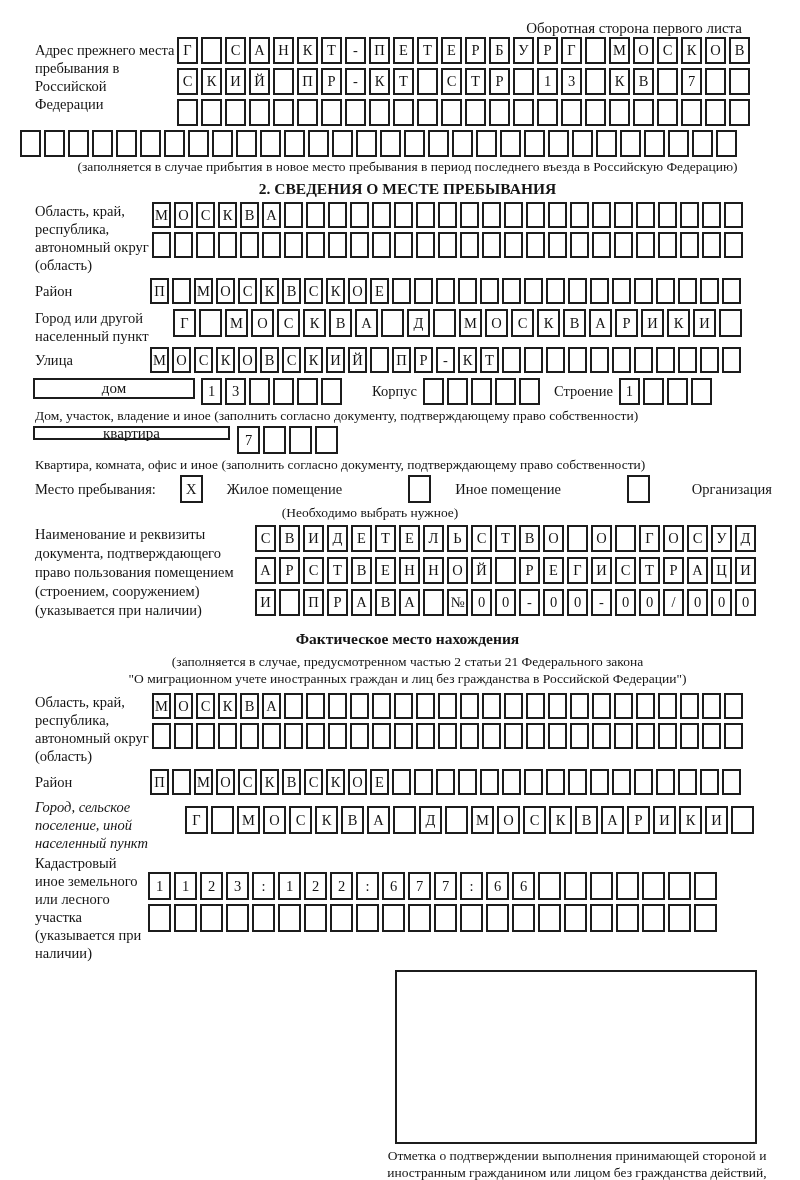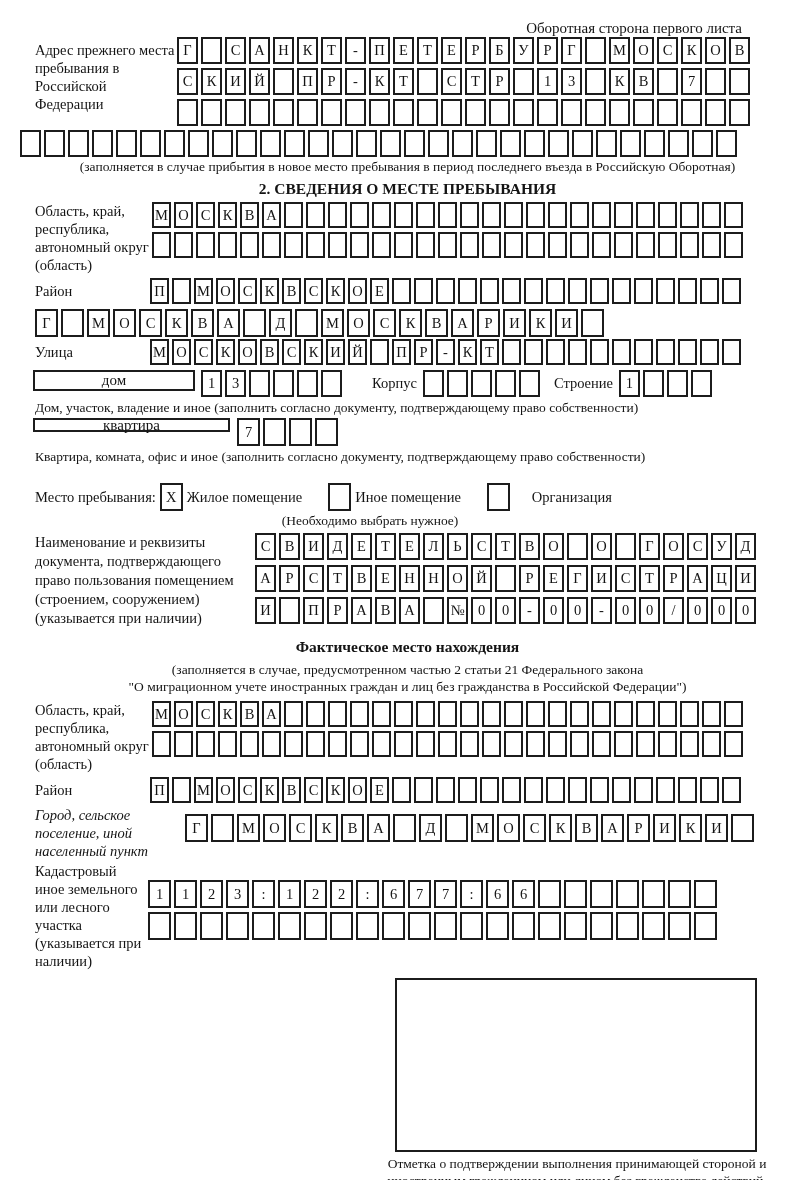--- a/index.html
+++ b/index.html
@@ -33,21 +33,21 @@
   .sec-title{text-align:center;font-weight:bold;font-size:15.5px;margin:5px 0 4px 0;}
   .w140{width:140px;flex:none;}
   .w118{width:117px;flex:none;}
   .w115{width:115px;flex:none;font-family:Liberation Serif, serif;}
   .w138{width:138px;flex:none;}
   .w150{width:150px;flex:none;font-style:italic;}
   .w218{width:220px;flex:none;}
   .w112{width:113px;flex:none;}
   .mt2{margin-top:2px;} .mt4{margin-top:4px;} .mt6{margin-top:6px;}
   .fullrow{margin-left:-15px;margin-top:4px;}
-  .stay{gap:4px;align-items:center;margin-top:18px;}
+  .stay{gap:24px;align-items:center;margin-top:2px;}
   .stay .gap{width:18px;}
   .choose-note{font-size:13.5px;line-height:16px;margin-top:2px;margin-left:155px;width:360px;text-align:center;}
   .stamp{
     box-sizing:border-box;width:362px;height:174px;border:2px solid #1c1c1c;
     margin:8px 23px 0 auto;background:#fff;
   }
   .stamp-caption{
     width:386px;margin:4px 10px 0 auto;text-align:center;
     font-size:13.5px;line-height:16.5px;
   }
@@ -168,21 +168,21 @@
         <span class="cell"></span>
         <span class="cell"></span>
         <span class="cell"></span>
         <span class="cell"></span>
         <span class="cell"></span>
         <span class="cell"></span>
         <span class="cell"></span>
         <span class="cell"></span>
         <span class="cell"></span>
       </div>
-    <div class="caption-center">(заполняется в случае прибытия в новое место пребывания в период последнего въезда в Российскую Оборотная)</div>
+    <div class="caption-center">(заполняется в случае прибытия в новое место пребывания в период последнего въезда в Российскую Федерацию)</div>
 
     <div class="sec-title">2. СВЕДЕНИЯ О МЕСТЕ ПРЕБЫВАНИЯ</div>
 
     <div class="form-line">
       <div class="lbl w118">Область, край, республика, автономный округ (область)</div>
       <div class="rows">
         <div class="cellrow p19">
             <span class="cell">М</span>
             <span class="cell">О</span>
             <span class="cell">С</span>
@@ -270,20 +270,21 @@
           <span class="cell"></span>
           <span class="cell"></span>
           <span class="cell"></span>
           <span class="cell"></span>
           <span class="cell"></span>
           <span class="cell"></span>
         </div>
     </div>
 
     <div class="form-line mt4">
+      <div class="lbl w138">Город или другой населенный пункт</div>
       <div class="cellrow p23">
           <span class="cell">Г</span>
           <span class="cell"></span>
           <span class="cell">М</span>
           <span class="cell">О</span>
           <span class="cell">С</span>
           <span class="cell">К</span>
           <span class="cell">В</span>
           <span class="cell">А</span>
           <span class="cell"></span>

